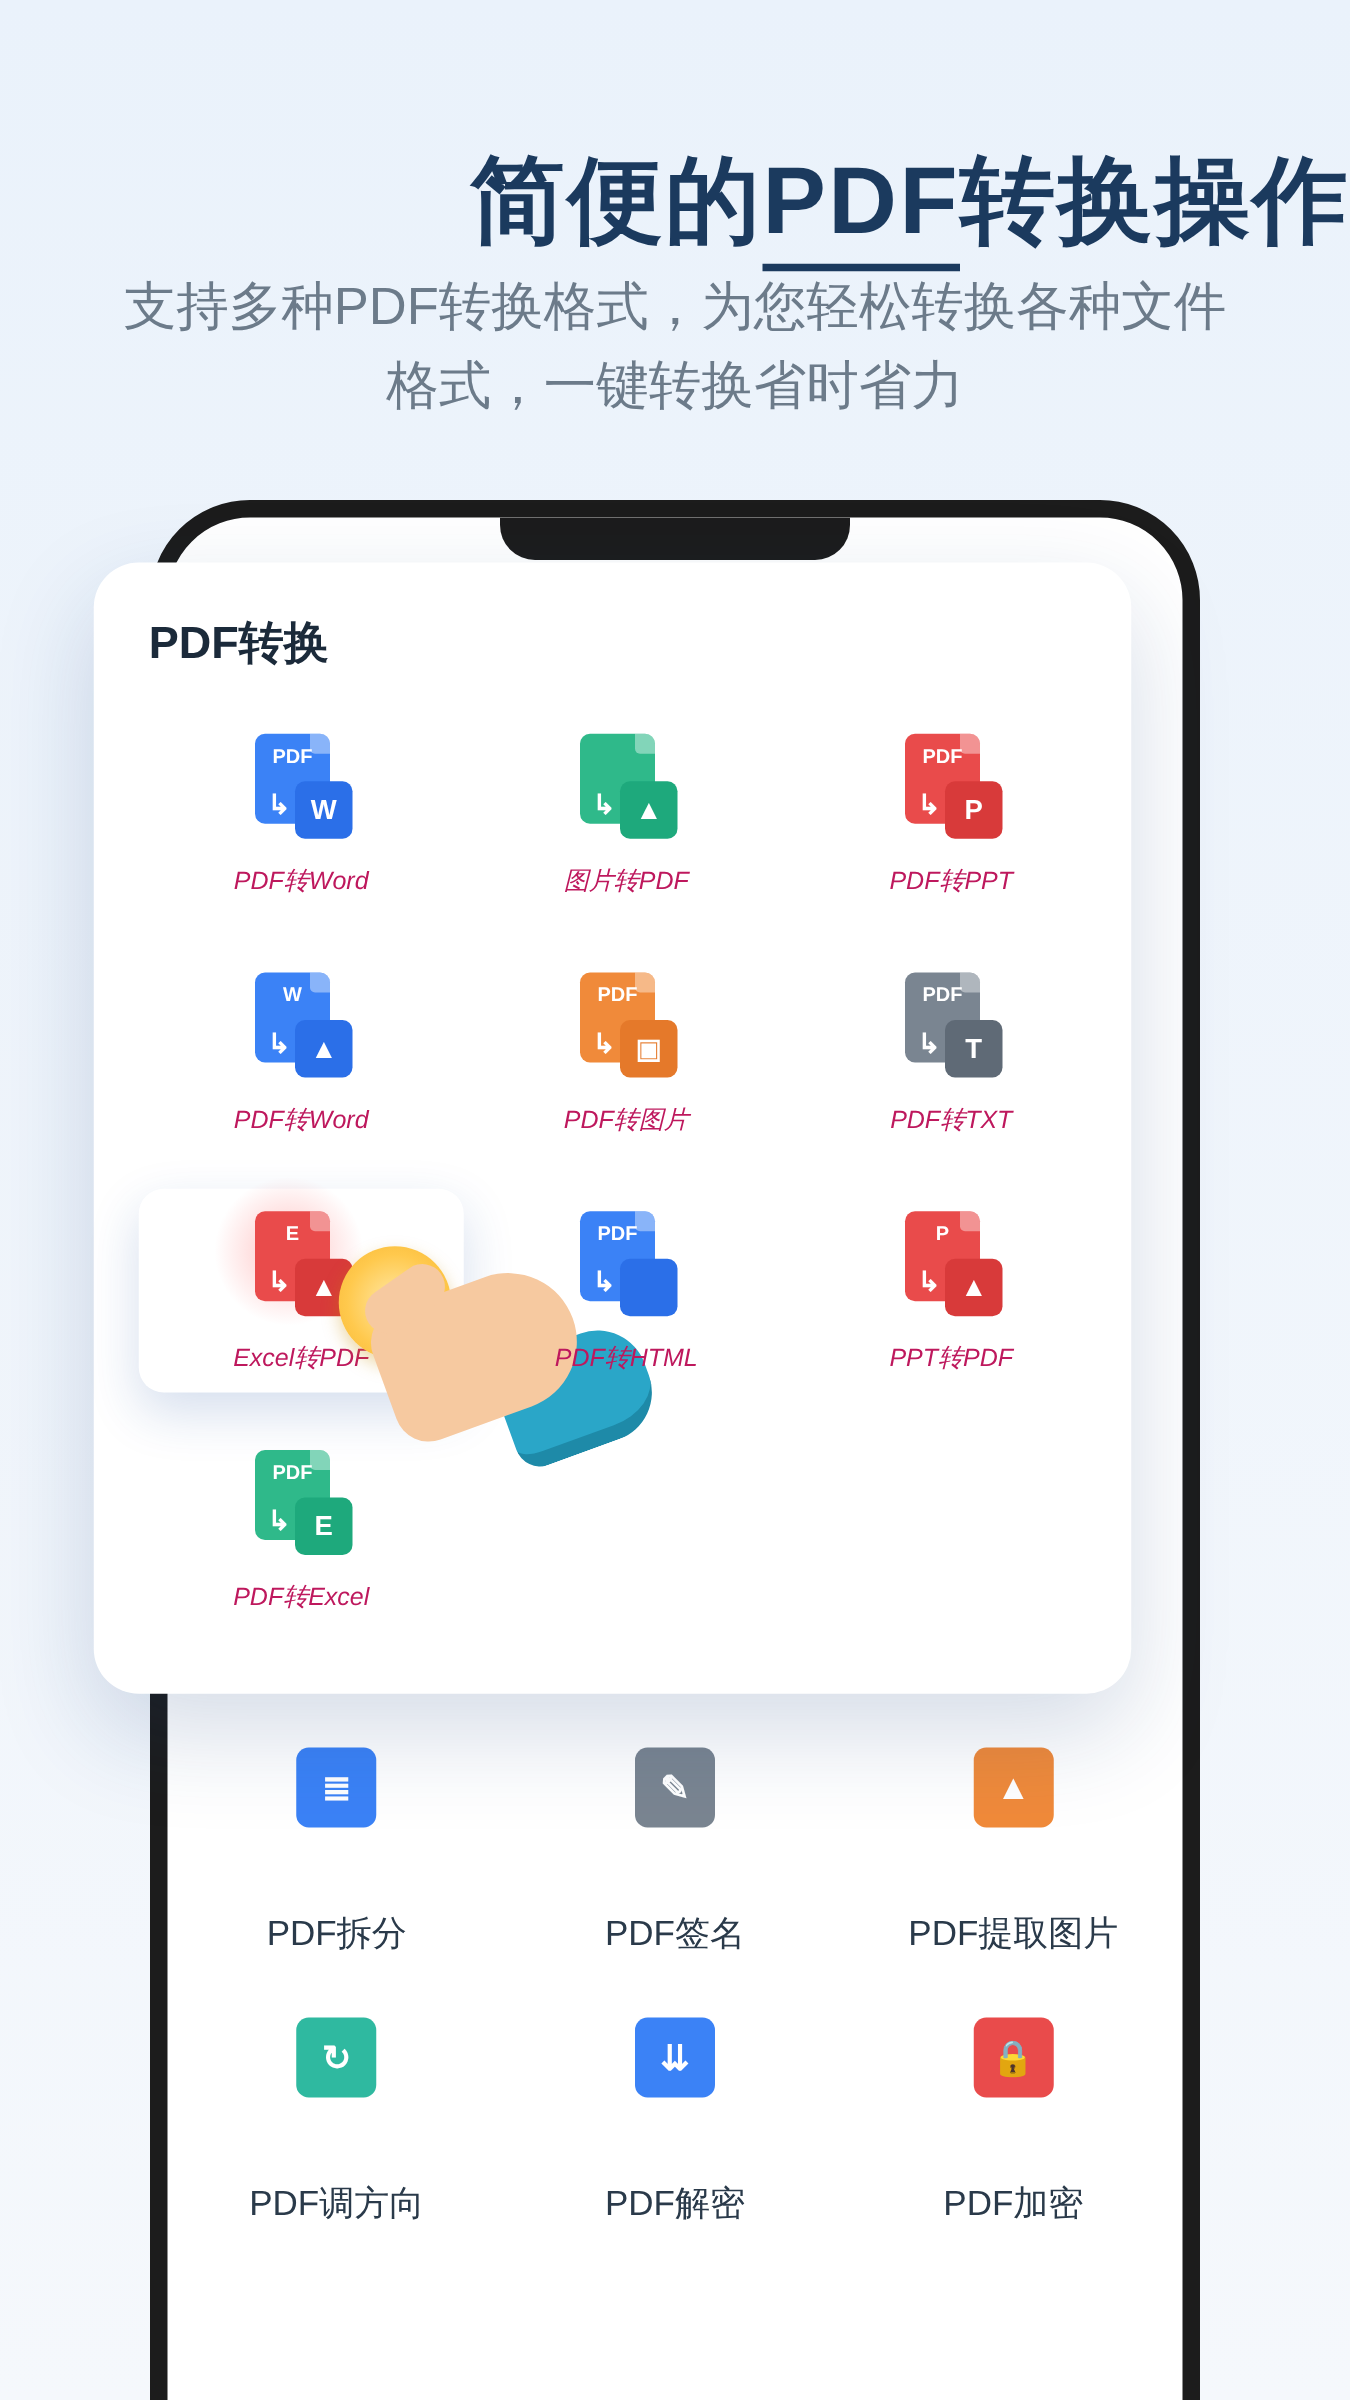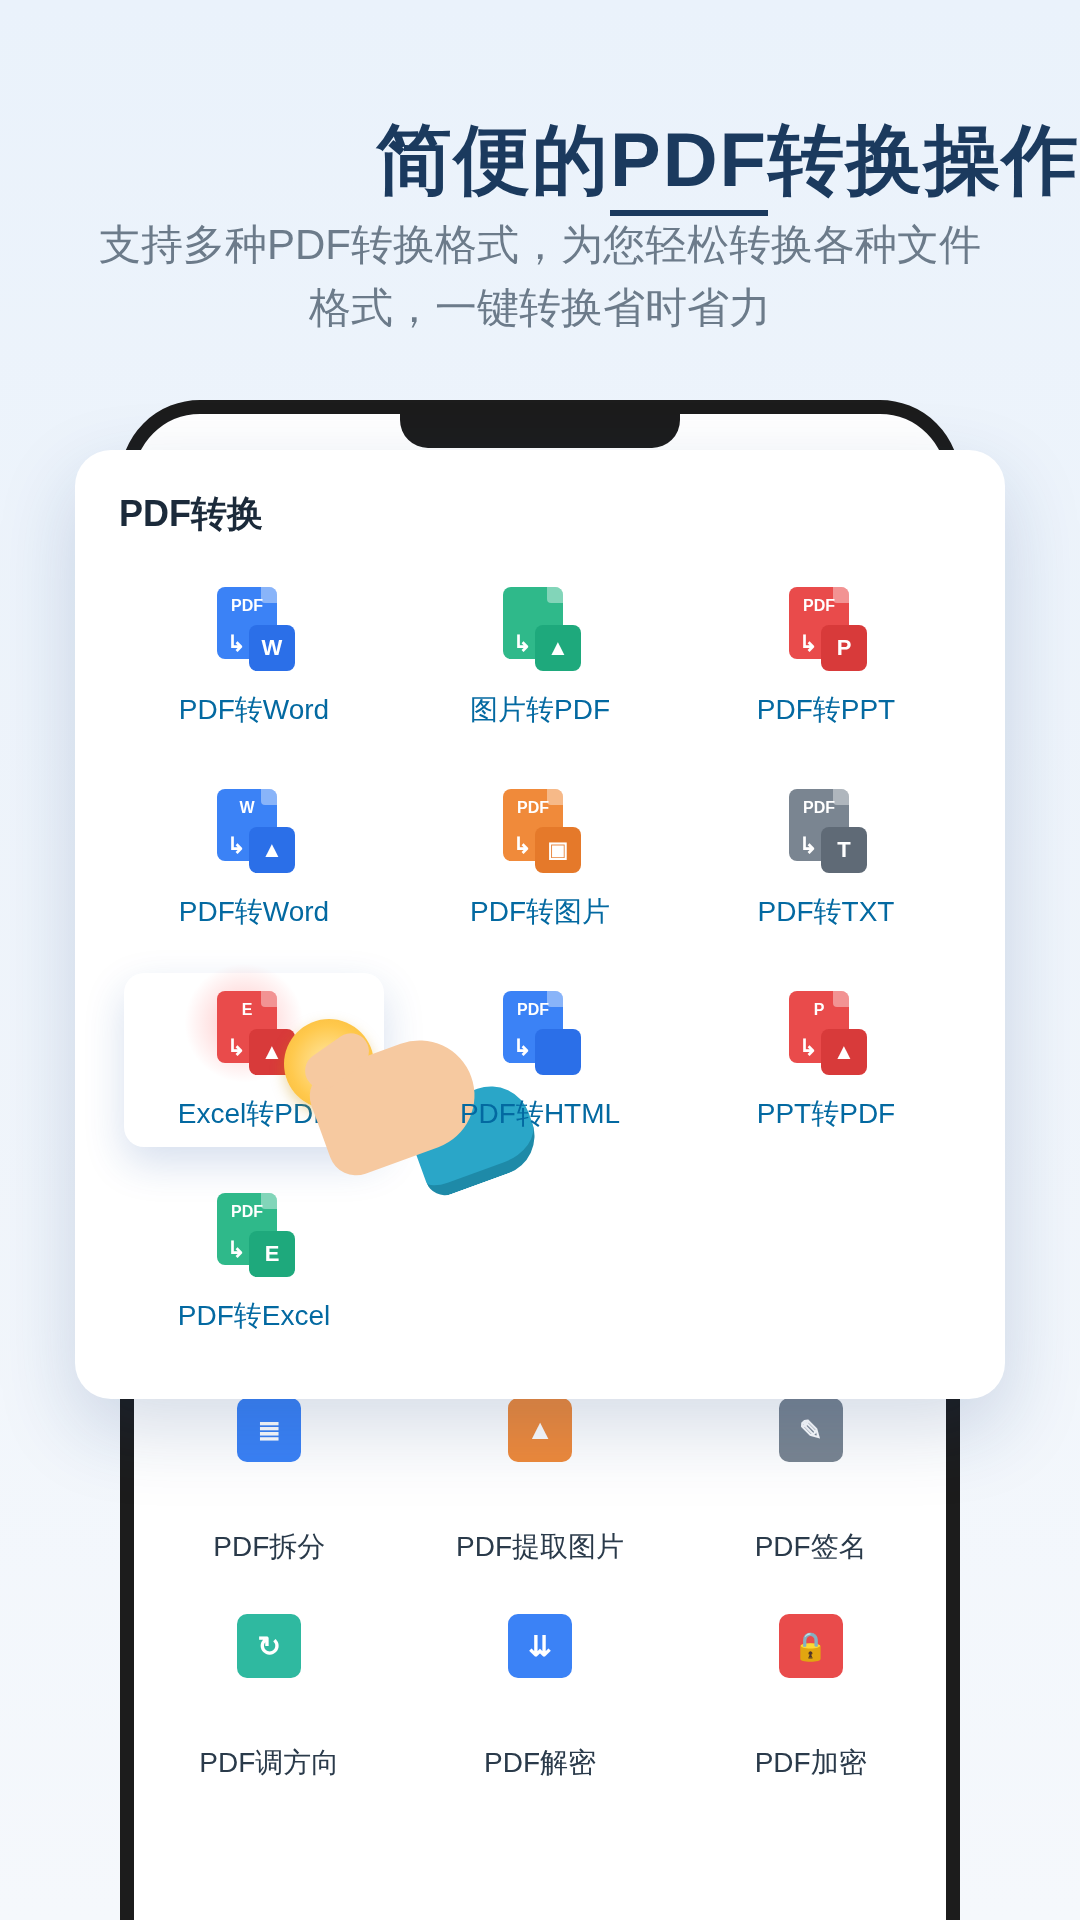--- a/index.html
+++ b/index.html
@@ -82,21 +82,21 @@
 }
 .back-grid .label {
   font-size: 28px;
   color: #2a3a4a;
   margin-top: 40px;
 }
 .card {
   position: absolute;
   top: 450px;
   left: 75px;
-  width: 930px;
+  width: 830px;
   background: #fff;
   border-radius: 36px;
   box-shadow: 0 30px 80px rgba(20,60,120,0.18);
   padding: 40px 36px 50px;
 }
 .card-title {
   font-size: 36px;
   font-weight: 600;
   color: #1b2a3a;
   margin-bottom: 30px;
@@ -161,22 +161,23 @@
   color: #fff;
 }
 .arrow {
   position: absolute;
   left: 18px; bottom: 16px;
   color: #fff;
   font-size: 22px;
   font-weight: 700;
 }
 .tool-label {
-  font-size: 28px;
-  color: #0369a1;
+  font-size: 20px;
+  color: #be185d;
+  font-style: italic;
 }
 .glow {
   position: absolute;
   width: 120px; height: 120px;
   border-radius: 50%;
   background: radial-gradient(circle, rgba(255,120,120,0.45) 0%, rgba(255,120,120,0) 70%);
   left: 60px; top: -10px;
   pointer-events: none;
 }
 .finger {
@@ -263,29 +264,29 @@
         <div class="label">PDF合并</div>
       </div>
       <div class="cell">
         <div class="icon-box">
           <div class="sm-icon c-blue">≣</div>
         </div>
         <div class="label">PDF拆分</div>
       </div>
       <div class="cell">
         <div class="icon-box">
+          <div class="sm-icon c-grey">✎</div>
+        </div>
+        <div class="label">PDF签名</div>
+      </div>
+      <div class="cell">
+        <div class="icon-box">
           <div class="sm-icon c-orange">▲</div>
         </div>
         <div class="label">PDF提取图片</div>
-      </div>
-      <div class="cell">
-        <div class="icon-box">
-          <div class="sm-icon c-grey">✎</div>
-        </div>
-        <div class="label">PDF签名</div>
       </div>
       <div class="cell">
         <div class="icon-box">
           <div class="sm-icon c-teal">↻</div>
         </div>
         <div class="label">PDF调方向</div>
       </div>
       <div class="cell">
         <div class="icon-box">
           <div class="sm-icon c-blue">⇊</div>

